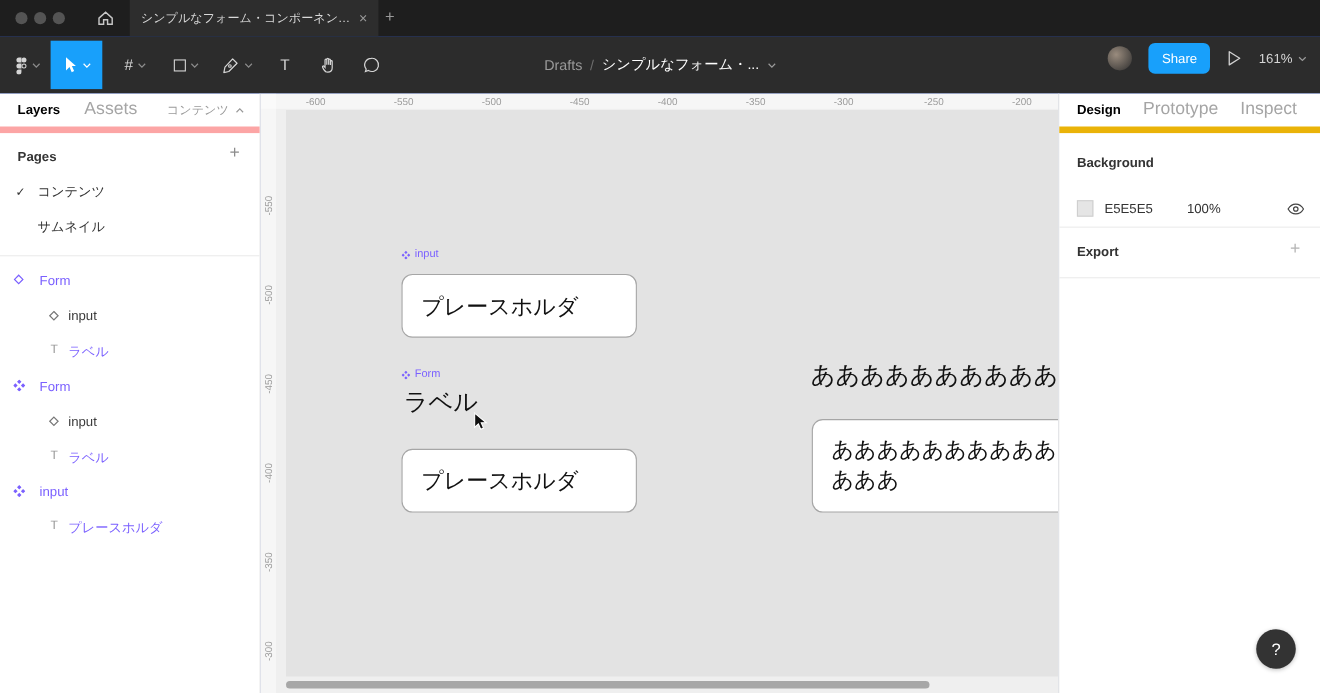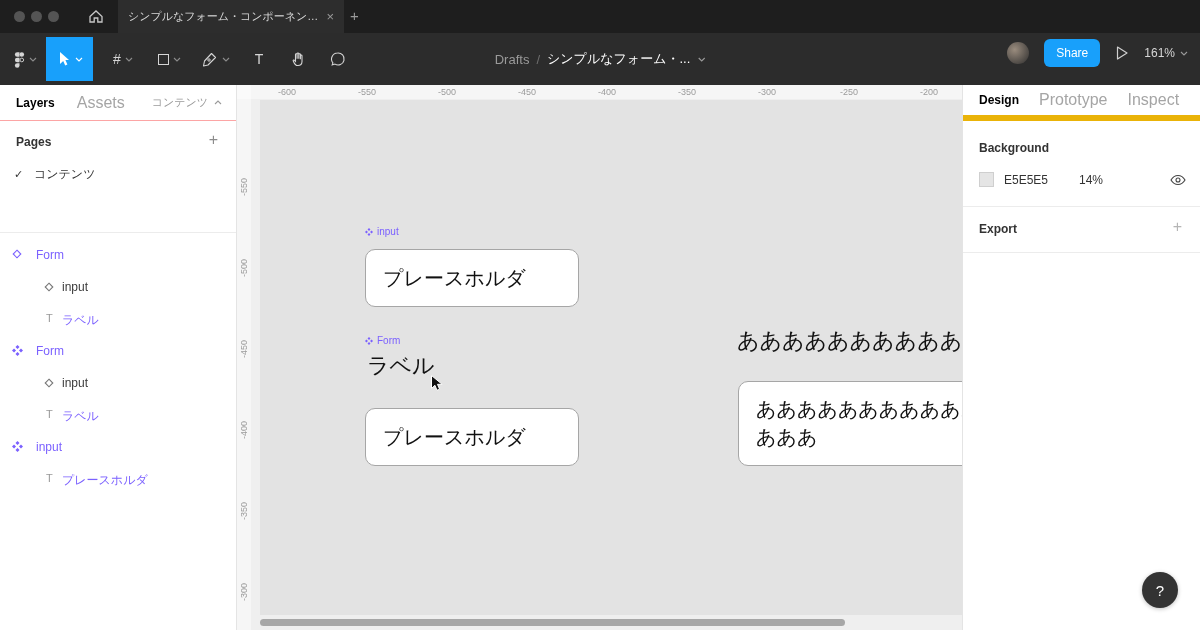--- a/index.html
+++ b/index.html
@@ -26,21 +26,21 @@
   .bc-root { color:#9a9a9a; font-size:13px; }
   .bc-sep { color:#6e6e6e; font-size:13px; }
   .bc-cur { color:#ffffff; font-size:13px; }
   .top-right { position:absolute; right:12px; top:0; height:40px; display:flex; align-items:center; gap:15px; }
   .avatar { width:22px; height:22px; border-radius:50%; background:radial-gradient(circle at 35% 35%, #9a8c7e, #2e2e2e); }
   .share-btn { background:#18A0FB; color:#fff; font-size:12px; border:none; border-radius:6px; padding:7px 12px; cursor:default; }
   .zoom-ctl { display:flex; align-items:center; gap:5px; color:#d6d6d6; font-size:12px; }
 
   
   .left-panel { position:absolute; left:0; top:85px; width:237px; height:545px; background:#fff; border-right:1px solid #e4e4e4; }
-  .panel-tabs { position:absolute; left:0; top:0; width:100%; height:36px; border-bottom:1px solid #fca5a5; display:flex; align-items:center; padding:0 14px 0 16px; gap:22px; }
+  .panel-tabs { position:absolute; left:0; top:0; width:100%; height:36px; border-bottom:6px solid #fca5a5; display:flex; align-items:center; padding:0 14px 0 16px; gap:22px; }
   .ptab-active { font-size:12px; color:#000; font-weight:600; }
   .ptab { font-size:16px; color:#a5a5a5; }
   .page-sel { margin-left:auto; display:flex; align-items:center; gap:6px; color:#9a9a9a; font-size:11px; }
   .sec-hdr { position:absolute; left:16px; font-size:12px; font-weight:700; color:#333; }
   .plus-gray { position:absolute; right:18px; font-size:16px; color:#8c8c8c; font-weight:300; }
   .page-row { position:absolute; left:0; width:100%; height:28px; display:flex; align-items:center; }
   .page-check { position:absolute; left:14px; font-size:11px; color:#333; }
   .page-label { position:absolute; left:34px; font-size:12px; color:#333; }
   .pages-divider { position:absolute; left:0; top:147px; width:100%; border-top:1px solid #ececec; }
   .lrow { position:absolute; left:0; width:100%; height:32px; }
@@ -198,20 +198,23 @@
       </span>
     </div>
 
     <span class="sec-hdr" style="top:50px">Pages</span>
     <span class="plus-gray" style="top:46px">+</span>
 
     <div class="page-row" style="top:75px">
       <span class="page-check">✓</span>
       <span class="page-label">コンテンツ</span>
     </div>
+    <div class="page-row" style="top:107px">
+      <span class="page-label">サムネイル</span>
+    </div>
 
     <div class="pages-divider"></div>
 
     <div class="lrow" style="top:154px">
       <svg class="licon0" width="10" height="10" viewBox="0 0 10 10">
           <path d="M5 1.2l3.8 3.8L5 8.8 1.2 5z" fill="none" stroke="#7B61FF" stroke-width="1.1"></path>
         </svg>
       <span class="llabel0 purple">Form</span>
     </div>
     <div class="lrow" style="top:186px">
@@ -312,24 +315,24 @@
 
   <div class="right-panel">
     <div class="rp-tabs">
       <span class="ptab-active">Design</span>
       <span class="ptab">Prototype</span>
       <span class="ptab">Inspect</span>
     </div>
 
     <span class="sec-hdr" style="top:56px">Background</span>
 
-    <div class="rp-row" style="top:87px; height:18px;">
+    <div class="rp-row" style="top:97px; height:18px;">
       <span class="swatch"></span>
       <span class="hexval">E5E5E5</span>
-      <span class="pctval">14%</span>
+      <span class="pctval">100%</span>
       <svg class="eye" width="16" height="12" viewBox="0 0 16 12">
           <path d="M1 6s2.6-4.5 7-4.5S15 6 15 6s-2.6 4.5-7 4.5S1 6 1 6z" fill="none" stroke="#444" stroke-width="1.1"></path>
           <circle cx="8" cy="6" r="2" fill="none" stroke="#444" stroke-width="1.1"></circle>
         </svg>
     </div>
 
     <div class="rp-div" style="top:121px"></div>
 
     <span class="sec-hdr" style="top:137px">Export</span>
     <span class="plus-gray" style="top:133px; color:#b5b5b5;">+</span>

